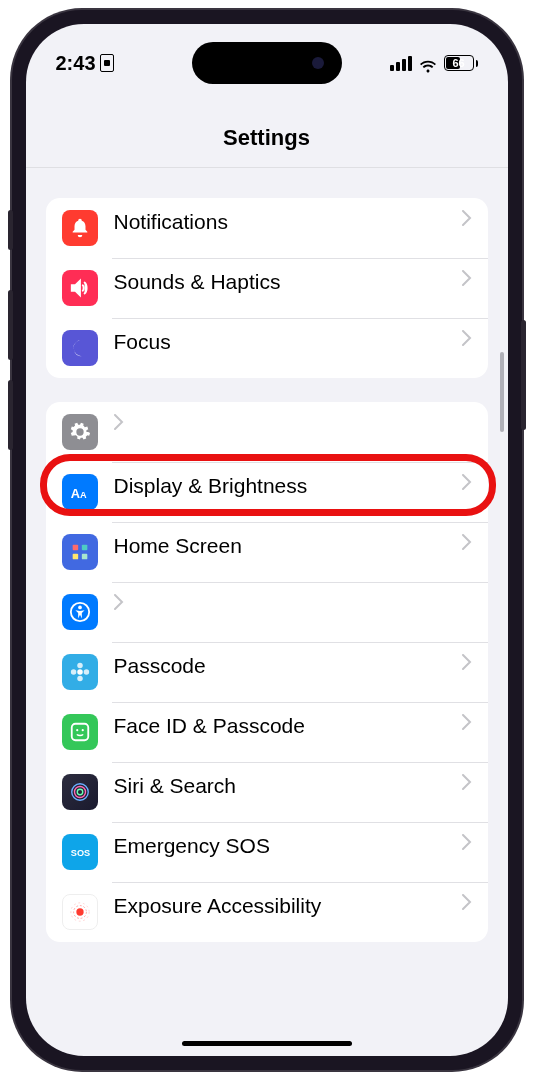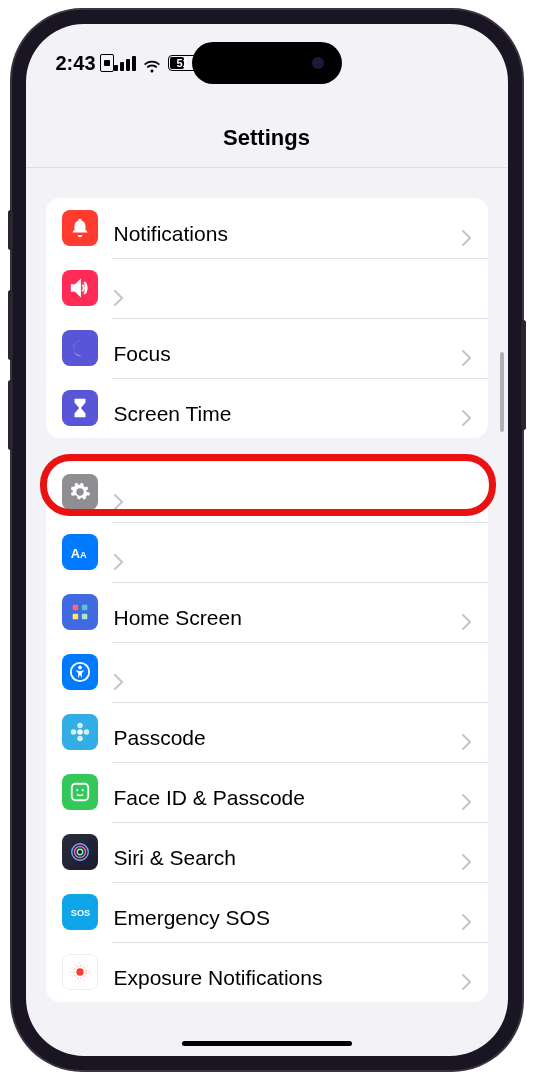--- a/index.html
+++ b/index.html
@@ -41,22 +41,22 @@
   transform: translateX(-50%);
   width: 150px;
   height: 42px;
   background: #000;
   border-radius: 26px;
   z-index: 5;
   display:flex;align-items:center;justify-content:flex-end;padding-right:18px;
 }
 .notch-dot{width:12px;height:12px;border-radius:50%;background:#1a1a3a;}
 .status-bar {
-  position: absolute; top: 0; left: 0; right: 15px; height: 60px;
-  display: flex; align-items: center; 
+  position: absolute; top: 0; left: 0; right: 0; height: 60px;
+  display: flex; align-items: center; justify-content: space-between;
   padding: 18px 30px 0;
   font-size: 20px; font-weight: 600; color: #000;
 }
 .status-left{display:flex;align-items:center;gap:4px}
 .sim-icon{width:14px;height:18px;border:1.5px solid #000;border-radius:2px;position:relative}
 .sim-icon::after{content:"";position:absolute;width:6px;height:6px;background:#000;top:50%;left:50%;transform:translate(-50%,-50%);border-radius:1px}
 .status-right{display:flex;align-items:center;gap:6px}
 .bars{display:flex;align-items:flex-end;gap:2px}
 .bars span{width:4px;background:#000;border-radius:1px}
 .bars span:nth-child(1){height:6px}.bars span:nth-child(2){height:9px}.bars span:nth-child(3){height:12px}.bars span:nth-child(4){height:15px}
@@ -64,21 +64,21 @@
 .wifi svg{width:100%;height:100%}
 .battery{display:flex;align-items:center;gap:2px}
 .batt-body{width:30px;height:16px;border:1.5px solid #000;border-radius:4px;position:relative;font-size:11px;font-weight:700;display:flex;align-items:center;justify-content:center}
 .batt-fill{position:absolute;left:1px;top:1px;bottom:1px;width:51%;background:#000;border-radius:2px}
 .batt-text{position:relative;color:#fff;z-index:1;font-size:11px}
 .batt-tip{width:2px;height:7px;background:#000;border-radius:0 2px 2px 0}
 .header{position:absolute;top:85px;left:0;right:0;text-align:center;padding:16px 4px;background:#f2f2f7;border-bottom:1px solid rgba(0,0,0,0.08)}
 .header h1{font-size:22px;font-weight:700;color:#000}
 .content{position:absolute;top:150px;bottom:0;left:0;right:0;overflow-y:hidden;padding:0 20px}
 .group{background:#fff;border-radius:14px;margin:24px 0;overflow:hidden}
-.row{display:flex;align-items:flex-end;padding:12px 16px;min-height:58px;position:relative;cursor:pointer}
+.row{display:flex;align-items:flex-start;padding:12px 16px;min-height:58px;position:relative;cursor:pointer}
 .row+.row::before{content:"";position:absolute;top:0;left:66px;right:0;height:1px;background:#e0e0e4}
 .icon-box{width:36px;height:36px;border-radius:8px;display:flex;align-items:center;justify-content:center;flex:0 0 36px;margin-right:16px}
 .icon-box svg{width:22px;height:22px;fill:#fff}
 .row-label{flex:1;font-size:21px;color:#000}
 .chevron{width:10px;height:16px;color:#c4c4c8}
 .highlight-ring{position:absolute;border:7px solid #e91111;border-radius:30px;top:280px;left:14px;right:12px;height:62px;z-index:3;pointer-events:none}
 .scroll-ind{position:absolute;right:4px;top:178px;width:4px;height:80px;background:#b0b0b8;border-radius:2px}
 .home-ind{position:absolute;bottom:10px;left:50%;transform:translateX(-50%);width:170px;height:5px;background:#000;border-radius:3px}
 
 .c-red{background:#ff3b30}.c-pink{background:#ff2d55}.c-indigo{background:#5856d6}.c-gray{background:#8e8e93}.c-blue{background:#007aff}.c-cyan{background:#32ade6}.c-sosred{background:#0ea5e9}
@@ -114,21 +114,21 @@
             <span></span>
           </div>
         <div class="wifi">
           <svg viewBox="0 0 20 15">
               <path d="M10 13.5c.8 0 1.5-.7 1.5-1.5s-.7-1.5-1.5-1.5-1.5.7-1.5 1.5.7 1.5 1.5 1.5zm-4-4.5c1-1 2.5-1.6 4-1.6s3 .6 4 1.6l1.3-1.3C14 6.3 12.1 5.5 10 5.5S6 6.3 4.7 7.7L6 9zm-2.7-2.7C5.1 4.5 7.5 3.5 10 3.5s4.9 1 6.7 2.8L18 5C15.9 2.9 13.1 1.7 10 1.7S4.1 2.9 2 5l1.3 1.3z" fill="#000"></path>
             </svg>
         </div>
         <div class="battery">
           <div class="batt-body">
               <div class="batt-fill"></div>
-              <span class="batt-text">51</span>
+              <span class="batt-text">66</span>
             </div>
           <div class="batt-tip"></div>
         </div>
       </div>
     </div>
 
     <div class="header">
       <h1>Settings</h1>
     </div>
 
@@ -145,42 +145,32 @@
           <svg class="chevron" viewBox="0 0 10 16">
               <path d="M1 1l7 7-7 7" stroke="currentColor" stroke-width="2" fill="none" stroke-linecap="round"></path>
             </svg>
         </div>
         <div class="row">
           <div class="icon-box c-pink">
               <svg viewBox="0 0 24 24">
                 <path d="M3 9v6h4l5 5V4L7 9H3zm12 0c1.5 1 1.5 5 0 6m2-9c3 2 3 10 0 12" stroke="#fff" stroke-width="2" fill="#fff" stroke-linecap="round"></path>
               </svg>
             </div>
+          <span class="row-label">Sounds &amp; Haptics</span>
           <svg class="chevron" viewBox="0 0 10 16">
               <path d="M1 1l7 7-7 7" stroke="currentColor" stroke-width="2" fill="none" stroke-linecap="round"></path>
             </svg>
         </div>
         <div class="row">
           <div class="icon-box c-indigo">
               <svg viewBox="0 0 24 24">
                 <path d="M14 3a9 9 0 100 18 9 9 0 01-4-17c1.3-.6 2.6-1 4-1z"></path>
               </svg>
             </div>
           <span class="row-label">Focus</span>
-          <svg class="chevron" viewBox="0 0 10 16">
-              <path d="M1 1l7 7-7 7" stroke="currentColor" stroke-width="2" fill="none" stroke-linecap="round"></path>
-            </svg>
-        </div>
-        <div class="row">
-          <div class="icon-box c-indigo">
-              <svg viewBox="0 0 24 24">
-                <path d="M6 2h12v4l-5 6 5 6v4H6v-4l5-6-5-6V2z"></path>
-              </svg>
-            </div>
-          <span class="row-label">Screen Time</span>
           <svg class="chevron" viewBox="0 0 10 16">
               <path d="M1 1l7 7-7 7" stroke="currentColor" stroke-width="2" fill="none" stroke-linecap="round"></path>
             </svg>
         </div>
       </div>
 
       <div class="group">
         <div class="row">
           <div class="icon-box c-gray">
               <svg viewBox="0 0 24 24">
@@ -191,20 +181,21 @@
               <path d="M1 1l7 7-7 7" stroke="currentColor" stroke-width="2" fill="none" stroke-linecap="round"></path>
             </svg>
         </div>
         <div class="row">
           <div class="icon-box c-blue">
               <svg viewBox="0 0 24 24">
                 <text x="2" y="18" font-size="14" font-weight="700" fill="#fff">A</text>
                 <text x="12" y="18" font-size="10" font-weight="700" fill="#fff">A</text>
               </svg>
             </div>
+          <span class="row-label">Display &amp; Brightness</span>
           <svg class="chevron" viewBox="0 0 10 16">
               <path d="M1 1l7 7-7 7" stroke="currentColor" stroke-width="2" fill="none" stroke-linecap="round"></path>
             </svg>
         </div>
         <div class="row">
           <div class="icon-box c-home">
               <svg viewBox="0 0 24 24">
                 <rect x="4" y="4" width="6" height="6" rx="1" fill="#ff6b6b"></rect>
                 <rect x="14" y="4" width="6" height="6" rx="1" fill="#4ecdc4"></rect>
                 <rect x="4" y="14" width="6" height="6" rx="1" fill="#ffe66d"></rect>
@@ -282,21 +273,21 @@
             </svg>
         </div>
         <div class="row">
           <div class="icon-box c-exposure">
               <svg viewBox="0 0 24 24">
                 <circle cx="12" cy="12" r="4" fill="#ff3b30"></circle>
                 <circle cx="12" cy="12" r="7" fill="none" stroke="#ff9e9e" stroke-width="1" stroke-dasharray="2 2"></circle>
                 <circle cx="12" cy="12" r="10" fill="none" stroke="#ffd0d0" stroke-width="1" stroke-dasharray="2 3"></circle>
               </svg>
             </div>
-          <span class="row-label">Exposure Notifications</span>
+          <span class="row-label">Exposure Accessibility</span>
           <svg class="chevron" viewBox="0 0 10 16">
               <path d="M1 1l7 7-7 7" stroke="currentColor" stroke-width="2" fill="none" stroke-linecap="round"></path>
             </svg>
         </div>
 
       </div>
 
       <div class="highlight-ring"></div>
       <div class="scroll-ind"></div>
     </div>

